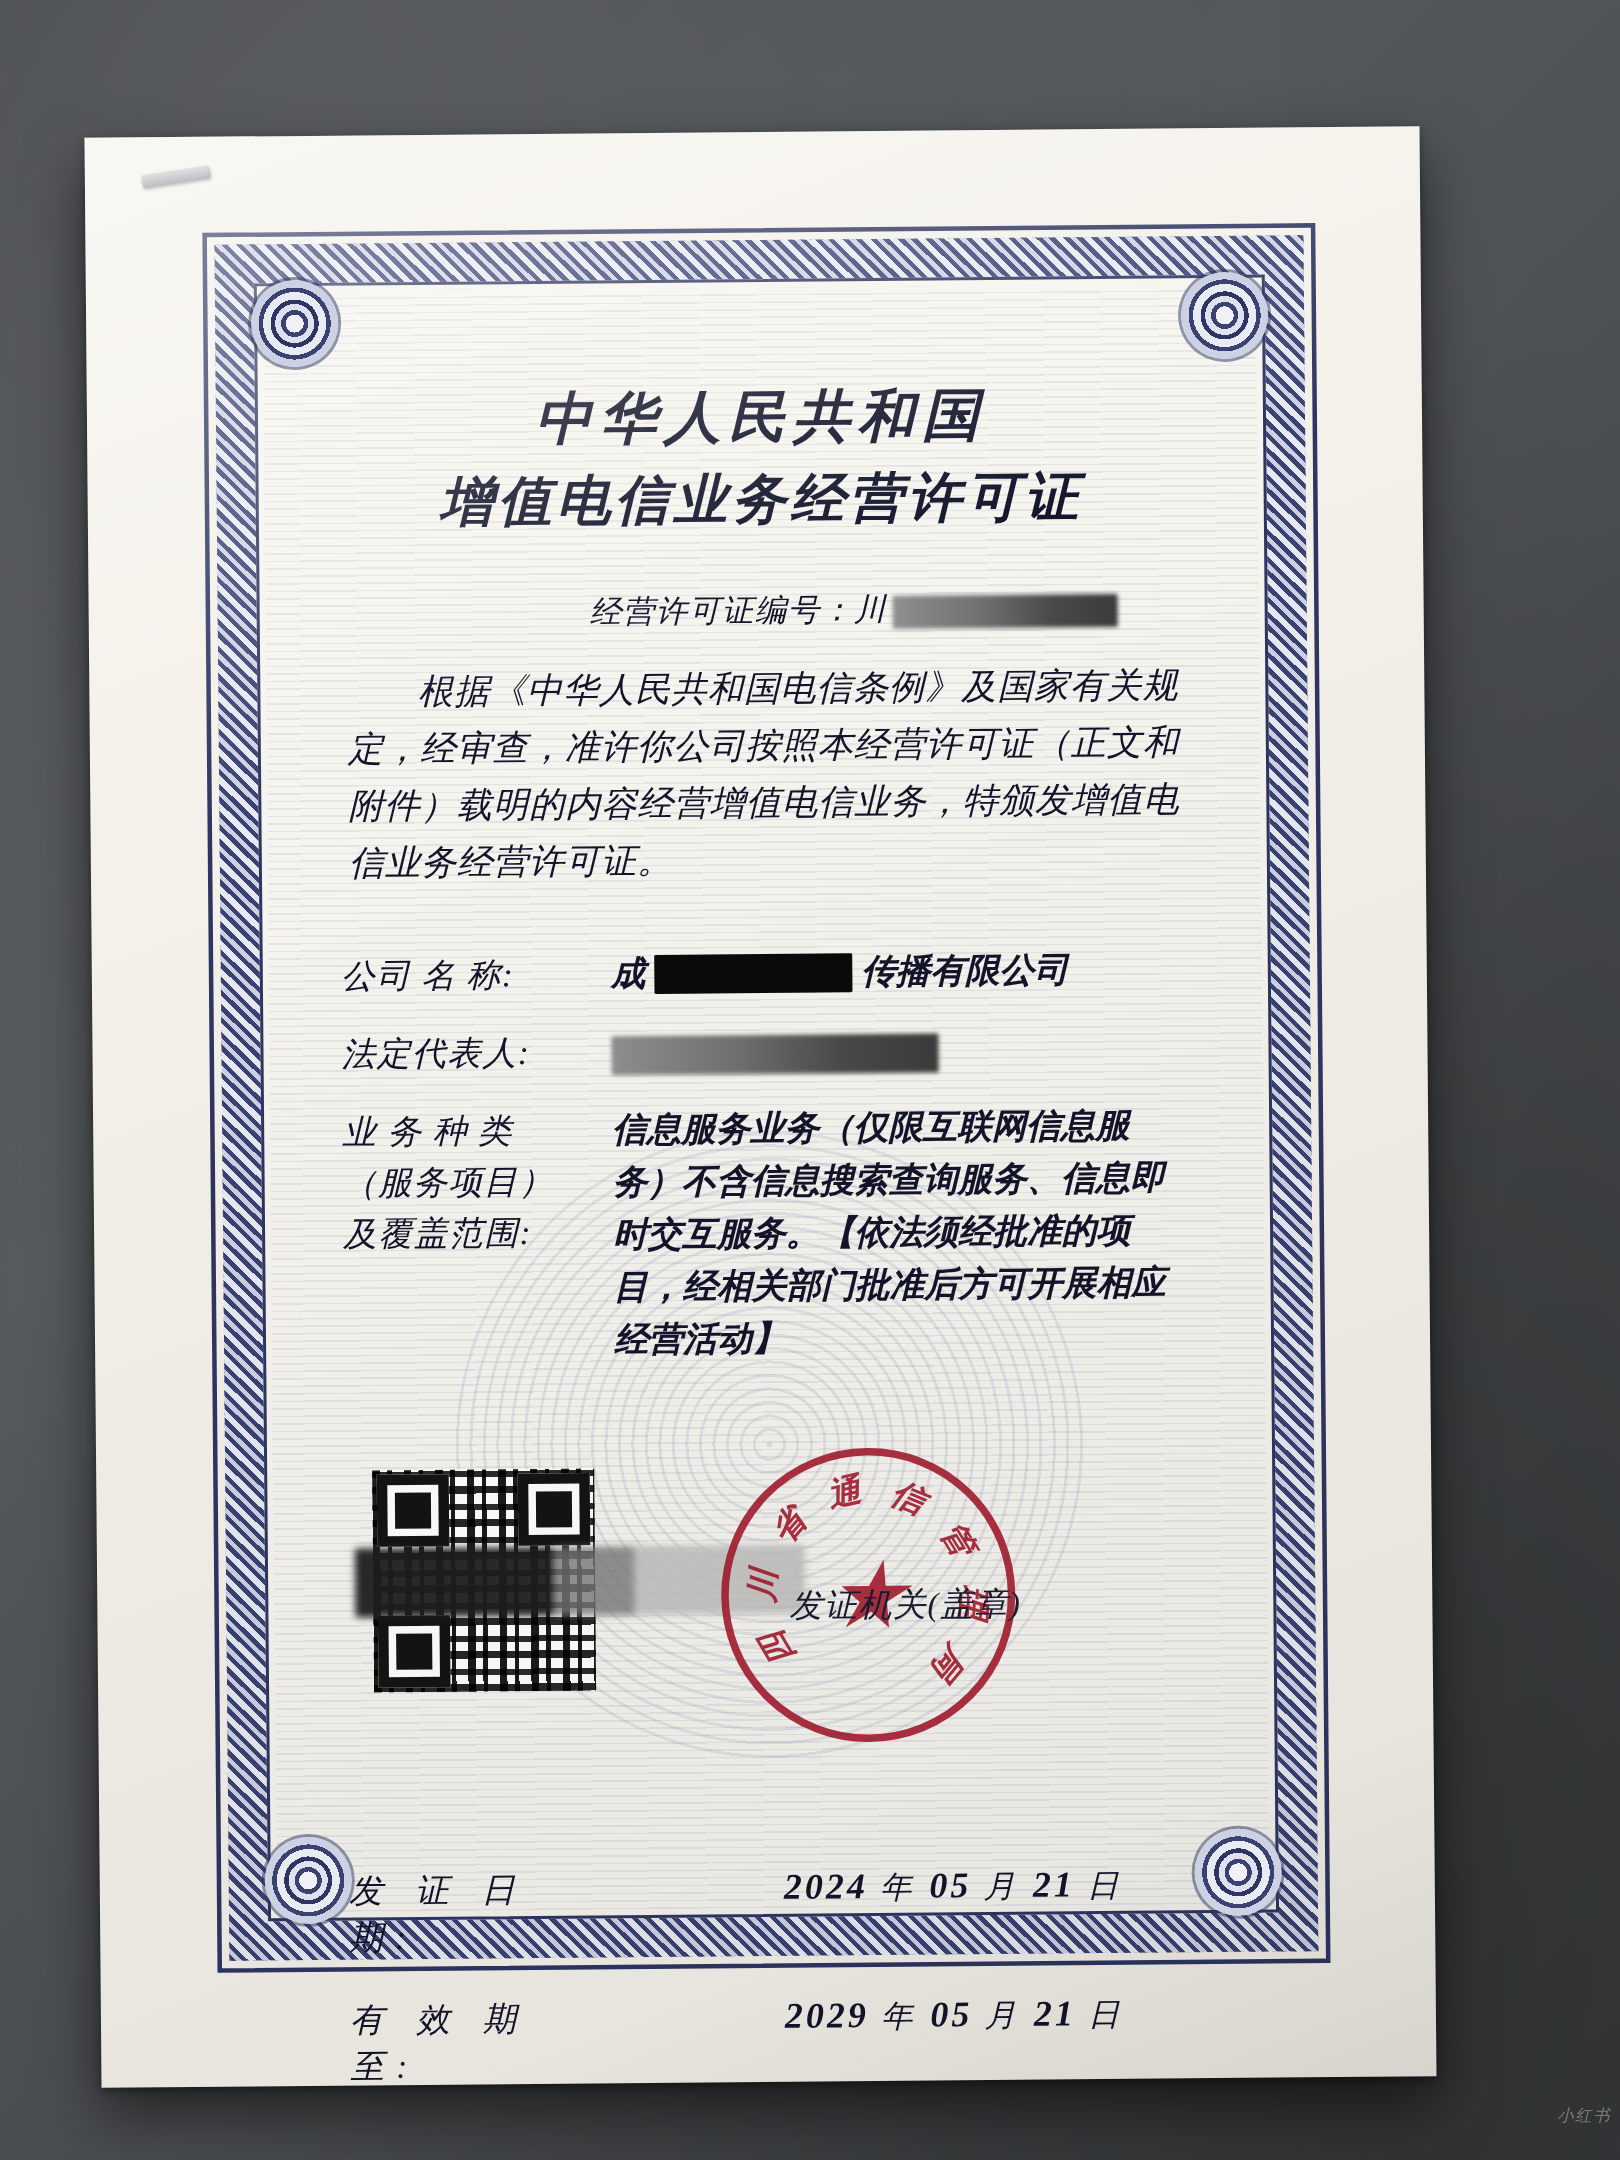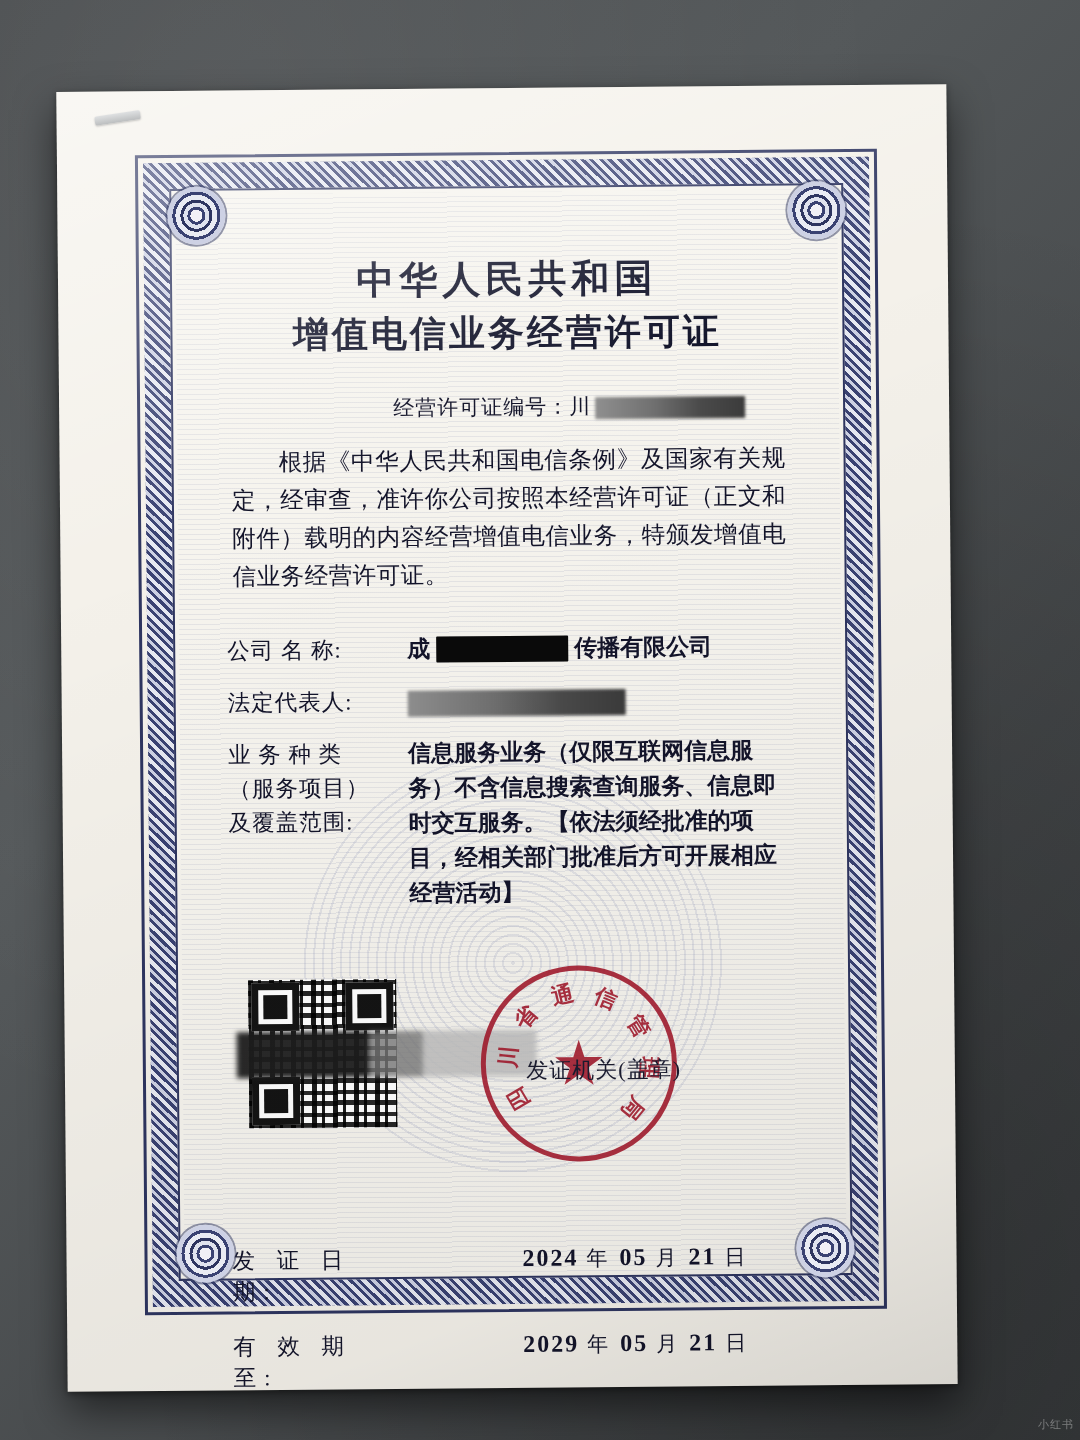--- a/index.html
+++ b/index.html
@@ -7,20 +7,21 @@
     padding: 0;
     background: #3a3d3f;
   }
   #screen {
     position: relative;
     width: 1080px;
     height: 1440px;
     overflow: hidden;
     font-family: "Liberation Serif", serif;
     background: linear-gradient(135deg, #4a4d4f 0%, #54585a 35%, #45484a 70%, #3c3f41 100%);
+    font-style: italic;
   }
   
   .desk-shade {
     position: absolute;
     inset: 0;
     background:
       radial-gradient(ellipse at 20% 10%, rgba(255,255,255,0.07), rgba(0,0,0,0) 55%),
       radial-gradient(ellipse at 85% 90%, rgba(0,0,0,0.25), rgba(0,0,0,0) 60%);
     pointer-events: none;
   }
@@ -316,21 +317,21 @@
     font-size: 24px;
     letter-spacing: 2px;
     white-space: nowrap;
   }
   .date-value b { font-weight: 700; }
   .date-unit { font-size: 21px; margin: 0 10px 0 8px; }
 
   .watermark-tag {
     position: absolute;
     right: 6px;
-    bottom: 8px;
+    bottom: 22px;
     font-size: 11px;
     color: rgba(255,255,255,0.35);
     letter-spacing: 1px;
   }
 </style>
 </head>
 <body>
 
 <div id="screen">
   <div class="desk-shade"></div>

